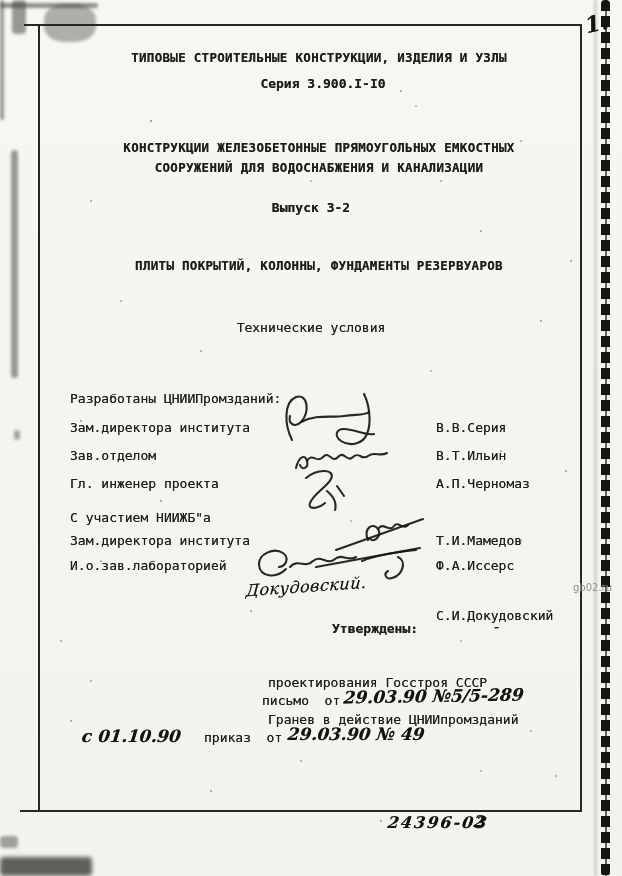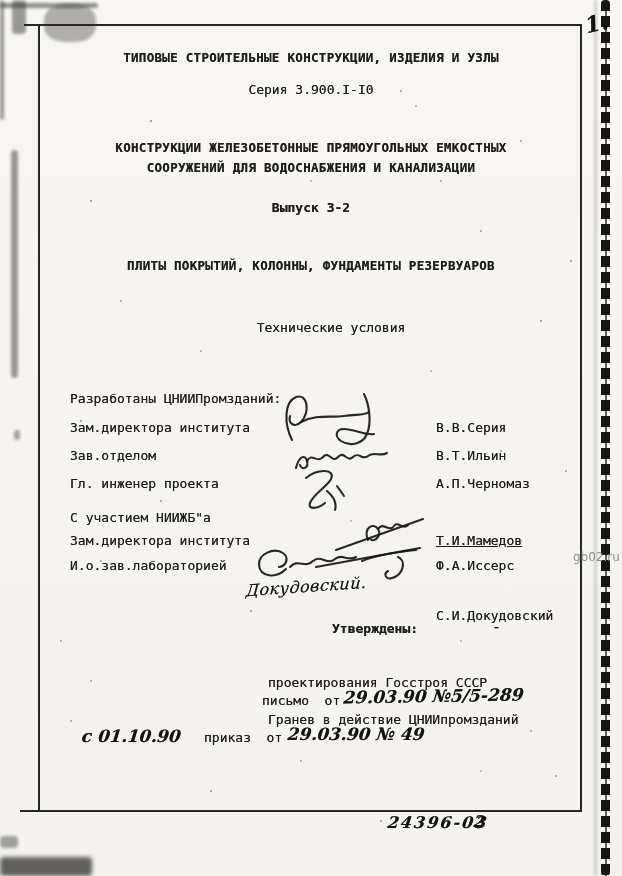--- a/index.html
+++ b/index.html
@@ -41,33 +41,33 @@
     180px 580px rgba(35,35,33,.45), 380px 610px rgba(35,35,33,.4), -80px 600px rgba(35,35,33,.45),
     150px 640px rgba(35,35,33,.4), 330px 650px rgba(35,35,33,.35), 230px 700px rgba(35,35,33,.45),
     405px 655px rgba(35,35,33,.4), 60px 670px rgba(35,35,33,.45), 290px 60px rgba(35,35,33,.4),
     110px -60px rgba(35,35,33,.45), 265px -15px rgba(35,35,33,.35), 420px 140px rgba(35,35,33,.45),
     -90px 520px rgba(35,35,33,.4), 35px 140px rgba(35,35,33,.4), 415px 350px rgba(35,35,33,.45);}
   
   .typed{
     position:absolute; color:#1d1d1b; white-space:pre; font-size:13px; line-height:15px;
     text-shadow:0 0 .6px rgba(25,25,22,.75);
   }
-  .caps{font-weight:bold; letter-spacing:.3px;}
+  .caps{font-weight:bold; letter-spacing:.3px;padding-left:8px;}
   .center{left:40px; width:542px; text-align:center;}
   .title{font-size:12.5px;}
   
   .hand{
     position:absolute; color:#131312; white-space:pre;
     font-family:"DejaVu Serif","Liberation Serif",serif; font-style:italic;
     text-shadow:0 0 .4px rgba(10,10,10,.6);
   }
   .sig{position:absolute;}
   .sig path{fill:none; stroke:#161614; stroke-width:2.1; stroke-linecap:round; stroke-linejoin:round; opacity:.92;}
-  .watermark{position:absolute; left:573px; top:550px; font-family:"DejaVu Sans","Liberation Sans",sans-serif;
-    font-style:normal; font-size:12px; color:#90908c; text-shadow:none; z-index:5;text-align:right;}
+  .watermark{position:absolute; left:573px; top:582px; font-family:"DejaVu Sans","Liberation Sans",sans-serif;
+    font-style:normal; font-size:10px; color:#90908c; text-shadow:none; z-index:5;text-align:right;}
   .corner-num{left:585px; top:10px; font-size:22px; transform:rotate(-12deg); font-weight:bold;}
   .stamp{left:388px; top:813px; font-size:16px; letter-spacing:2px; transform:skewX(-8deg); font-weight:bold;}
   .stamp-page{left:474px; top:812px; font-size:16px; transform:skewX(-8deg); font-weight:bold;}
   .hw-date{font-size:17px; transform:skewX(-6deg); font-weight:bold;}
 </style>
 </head>
 <body>
 
 <div class="page">
 
@@ -87,39 +87,39 @@
   <div class="frame-line fl-bottom"></div>
 
   <div class="binding-shadow"></div>
   <div class="binding-thread"></div>
   <div class="binding-chain"></div>
 
   <div class="hand corner-num">1.</div>
   <div class="hand watermark">gb02.ru</div>
 
   <div class="typed caps center title" style="top:50px;">ТИПОВЫЕ СТРОИТЕЛЬНЫЕ КОНСТРУКЦИИ, ИЗДЕЛИЯ И УЗЛЫ</div>
-  <div class="typed center" style="top:82px; font-weight:normal;">Серия 3.900.I-I0</div>
+  <div class="typed center" style="top:76px; font-weight:bold;padding-left:12px;">Серия 3.900.I-I0</div>
 
   <div class="typed caps center title" style="top:140px;">КОНСТРУКЦИИ ЖЕЛЕЗОБЕТОННЫЕ ПРЯМОУГОЛЬНЫХ ЕМКОСТНЫХ</div>
   <div class="typed caps center title" style="top:160px;">СООРУЖЕНИЙ ДЛЯ ВОДОСНАБЖЕНИЯ И КАНАЛИЗАЦИИ</div>
   <div class="typed center" style="top:200px; font-weight:bold;">Выпуск 3-2</div>
   <div class="typed caps center title" style="top:258px;">ПЛИТЫ ПОКРЫТИЙ, КОЛОННЫ, ФУНДАМЕНТЫ РЕЗЕРВУАРОВ</div>
-  <div class="typed center" style="top:320px;padding-left:20px;">Технические условия</div>
+  <div class="typed center" style="top:320px;">Технические условия</div>
 
   <div class="typed" style="left:70px; top:391px;">Разработаны ЦНИИПромзданий:</div>
   <div class="typed" style="left:70px; top:420px;">Зам.директора института</div>
   <div class="typed" style="left:436px; top:420px;">В.В.Серия</div>
   <div class="typed" style="left:70px; top:448px;">Зав.отделом</div>
   <div class="typed" style="left:436px; top:448px;">В.Т.Ильин</div>
   <div class="typed" style="left:70px; top:476px;">Гл. инженер проекта</div>
   <div class="typed" style="left:436px; top:476px;">А.П.Черномаз</div>
 
   <div class="typed" style="left:70px; top:510px;">С участием НИИЖБ"а</div>
   <div class="typed" style="left:70px; top:533px;">Зам.директора института</div>
-  <div class="typed" style="left:436px; top:533px;text-decoration:underline;">Т.И.Мамедов</div>
+  <div class="typed" style="left:436px; top:533px;">Т.И.Мамедов</div>
   <div class="typed" style="left:70px; top:558px;">И.о.зав.лабораторией</div>
   <div class="typed" style="left:436px; top:558px;">Ф.А.Иссерс</div>
   <div class="typed" style="left:436px; top:608px;">С.И.Докудовский</div>
 
   <svg class="sig" style="left:276px; top:390px;" width="122" height="62" viewBox="0 0 122 62">
     <path d="M16,50 C8,34 8,12 20,7 C32,3 34,22 25,32 C19,38 12,34 14,26"></path>
     <path d="M25,32 C40,24 56,28 68,26 C80,24 88,26 93,22"></path>
     <path d="M88,4 C93,14 96,32 91,44 C87,54 74,57 65,51 C58,46 60,39 68,39 C78,39 90,46 98,44"></path>
   </svg>
   <svg class="sig" style="left:292px; top:444px;" width="102" height="32" viewBox="0 0 102 32">

